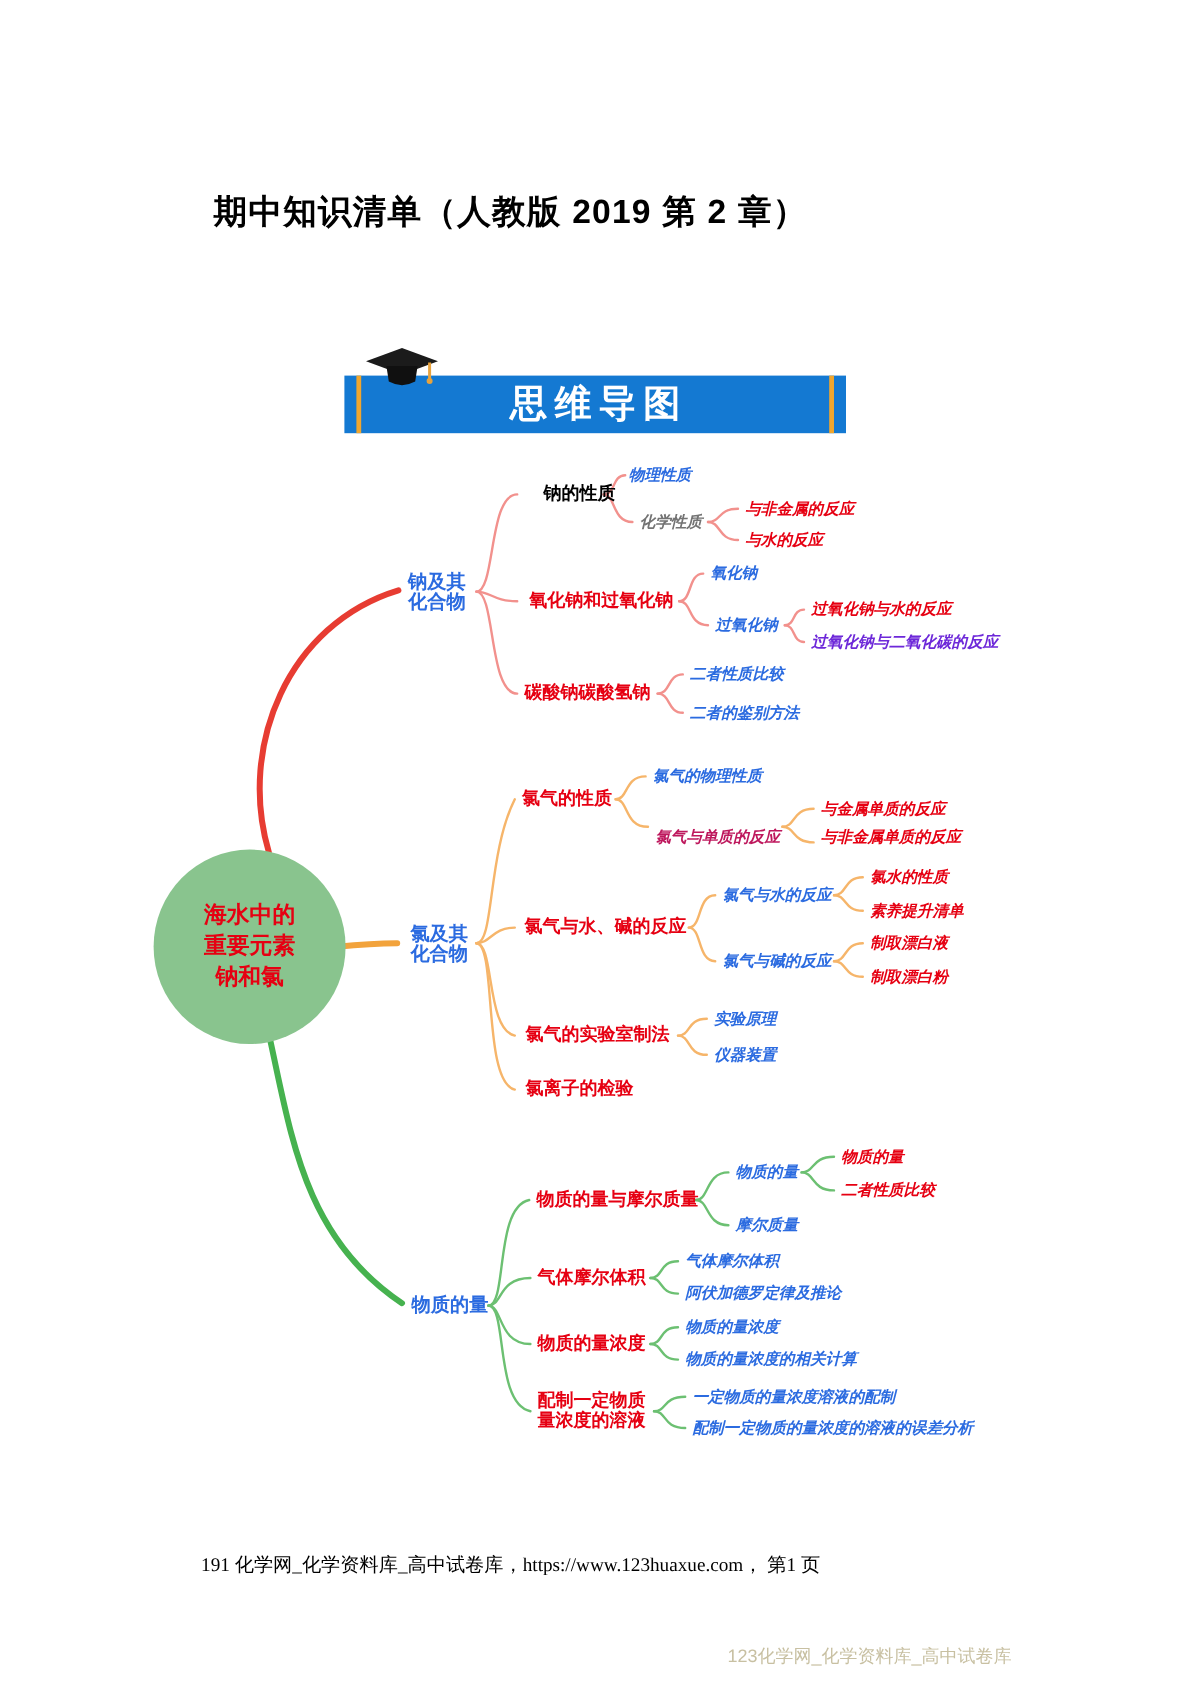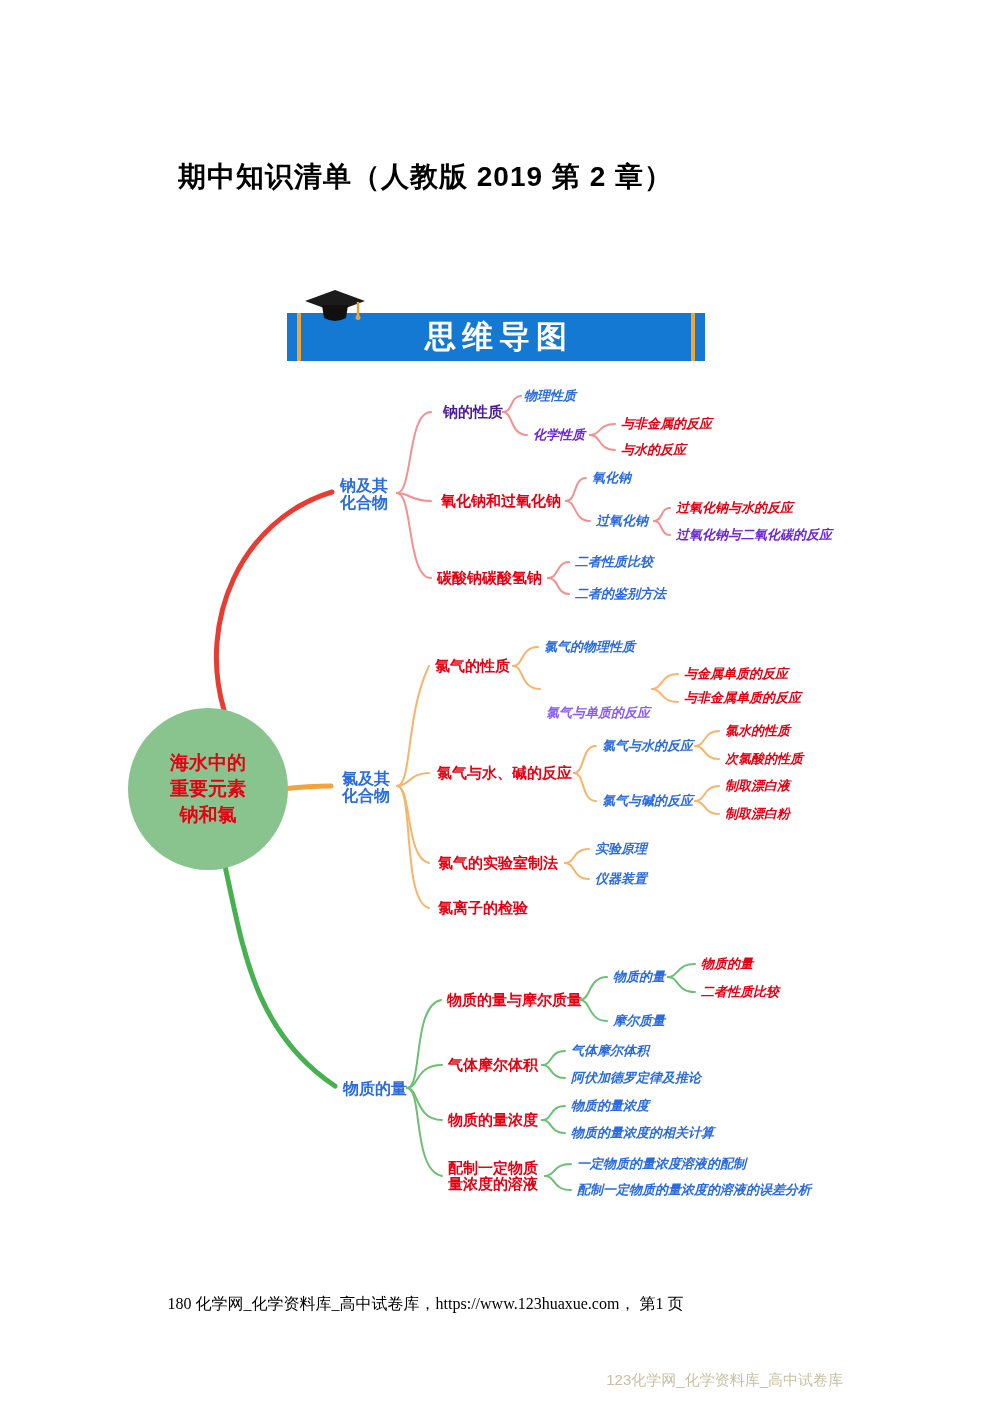--- a/index.html
+++ b/index.html
@@ -95,44 +95,44 @@
       <path d="M542,1065 C553,1065 549,1078 565,1078" stroke="#6cc072" stroke-width="2" fill="none" stroke-linecap="round"></path>
       <path d="M542,1120 C553,1120 549,1106 565,1106" stroke="#6cc072" stroke-width="2" fill="none" stroke-linecap="round"></path>
       <path d="M542,1120 C553,1120 549,1133 565,1133" stroke="#6cc072" stroke-width="2" fill="none" stroke-linecap="round"></path>
       <path d="M545,1176 C556,1176 552,1164 571,1164" stroke="#6cc072" stroke-width="2" fill="none" stroke-linecap="round"></path>
       <path d="M545,1176 C556,1176 552,1190 571,1190" stroke="#6cc072" stroke-width="2" fill="none" stroke-linecap="round"></path>
     </svg>
 
   <div id="nodes">
       <div class="node lvl1" style="left: 340px; top: 494px; color: rgb(43, 107, 224);">钠及其
 化合物</div>
-      <div class="node lvl2" style="left: 443px; top: 412px; color: #4c1d95;">钠的性质</div>
+      <div class="node lvl2" style="left: 453px; top: 412px; color: #000000;">钠的性质</div>
       <div class="node lvl3" style="left: 524px; top: 396px; color: rgb(43, 107, 224);">物理性质</div>
-      <div class="node lvl3" style="left: 533px; top: 435px; color: #6d28d9;">化学性质</div>
+      <div class="node lvl3" style="left: 533px; top: 435px; color: #737373;">化学性质</div>
       <div class="node lvl3" style="left: 621px; top: 424px; color: rgb(230, 0, 18);">与非金属的反应</div>
       <div class="node lvl3" style="left: 621px; top: 450px; color: rgb(230, 0, 18);">与水的反应</div>
       <div class="node lvl2" style="left: 441px; top: 501px; color: rgb(230, 0, 18);">氧化钠和过氧化钠</div>
       <div class="node lvl3" style="left: 592px; top: 478px; color: rgb(43, 107, 224);">氧化钠</div>
       <div class="node lvl3" style="left: 596px; top: 521px; color: rgb(43, 107, 224);">过氧化钠</div>
       <div class="node lvl3" style="left: 676px; top: 508px; color: rgb(230, 0, 18);">过氧化钠与水的反应</div>
       <div class="node lvl3" style="left: 676px; top: 535px; color: #6d28d9;">过氧化钠与二氧化碳的反应</div>
       <div class="node lvl2" style="left: 437px; top: 578px; color: rgb(230, 0, 18);">碳酸钠碳酸氢钠</div>
       <div class="node lvl3" style="left: 575px; top: 562px; color: rgb(43, 107, 224);">二者性质比较</div>
       <div class="node lvl3" style="left: 575px; top: 594px; color: rgb(43, 107, 224);">二者的鉴别方法</div>
       <div class="node lvl1" style="left: 342px; top: 787px; color: rgb(43, 107, 224);">氯及其
 化合物</div>
       <div class="node lvl2" style="left: 435px; top: 666px; color: rgb(230, 0, 18);">氯气的性质</div>
       <div class="node lvl3" style="left: 544px; top: 647px; color: rgb(43, 107, 224);">氯气的物理性质</div>
-      <div class="node lvl3" style="left: 546px; top: 713px; color: #8b5cf6;">氯气与单质的反应</div>
+      <div class="node lvl3" style="left: 546px; top: 698px; color: #be185d;">氯气与单质的反应</div>
       <div class="node lvl3" style="left: 684px; top: 674px; color: rgb(230, 0, 18);">与金属单质的反应</div>
       <div class="node lvl3" style="left: 684px; top: 698px; color: rgb(230, 0, 18);">与非金属单质的反应</div>
       <div class="node lvl2" style="left: 437px; top: 773px; color: rgb(230, 0, 18);">氯气与水、碱的反应</div>
       <div class="node lvl3" style="left: 602px; top: 746px; color: rgb(43, 107, 224);">氯气与水的反应</div>
       <div class="node lvl3" style="left: 725px; top: 731px; color: rgb(230, 0, 18);">氯水的性质</div>
-      <div class="node lvl3" style="left: 725px; top: 759px; color: rgb(230, 0, 18);">次氯酸的性质</div>
+      <div class="node lvl3" style="left: 725px; top: 759px; color: rgb(230, 0, 18);">素养提升清单</div>
       <div class="node lvl3" style="left: 602px; top: 801px; color: rgb(43, 107, 224);">氯气与碱的反应</div>
       <div class="node lvl3" style="left: 725px; top: 786px; color: rgb(230, 0, 18);">制取漂白液</div>
       <div class="node lvl3" style="left: 725px; top: 814px; color: rgb(230, 0, 18);">制取漂白粉</div>
       <div class="node lvl2" style="left: 438px; top: 863px; color: rgb(230, 0, 18);">氯气的实验室制法</div>
       <div class="node lvl3" style="left: 595px; top: 849px; color: rgb(43, 107, 224);">实验原理</div>
       <div class="node lvl3" style="left: 595px; top: 879px; color: rgb(43, 107, 224);">仪器装置</div>
       <div class="node lvl2" style="left: 438px; top: 908px; color: rgb(230, 0, 18);">氯离子的检验</div>
       <div class="node lvl1" style="left: 343px; top: 1088px; color: rgb(43, 107, 224);">物质的量</div>
       <div class="node lvl2" style="left: 447px; top: 1000px; color: rgb(230, 0, 18);">物质的量与摩尔质量</div>
       <div class="node lvl3" style="left: 613px; top: 977px; color: rgb(43, 107, 224);">物质的量</div>
@@ -148,17 +148,17 @@
       <div class="node lvl2" style="left: 448px; top: 1176px; color: rgb(230, 0, 18);">配制一定物质
 量浓度的溶液</div>
       <div class="node lvl3" style="left: 577px; top: 1164px; color: rgb(43, 107, 224);">一定物质的量浓度溶液的配制</div>
       <div class="node lvl3" style="left: 577px; top: 1190px; color: rgb(43, 107, 224);">配制一定物质的量浓度的溶液的误差分析</div>
     </div>
 
   <div class="center-circle" style="background: rgb(137, 196, 142); color: rgb(230, 0, 18);">海水中的
 重要元素
 钠和氯</div>
 
-  <div class="footer">180 化学网_化学资料库_高中试卷库，https://www.123huaxue.com， 第1 页</div>
+  <div class="footer">191 化学网_化学资料库_高中试卷库，https://www.123huaxue.com， 第1 页</div>
 
   <div class="watermark" style="color: rgb(200, 192, 162);">123化学网_化学资料库_高中试卷库</div>
 
 </div>
 
 </body></html>

